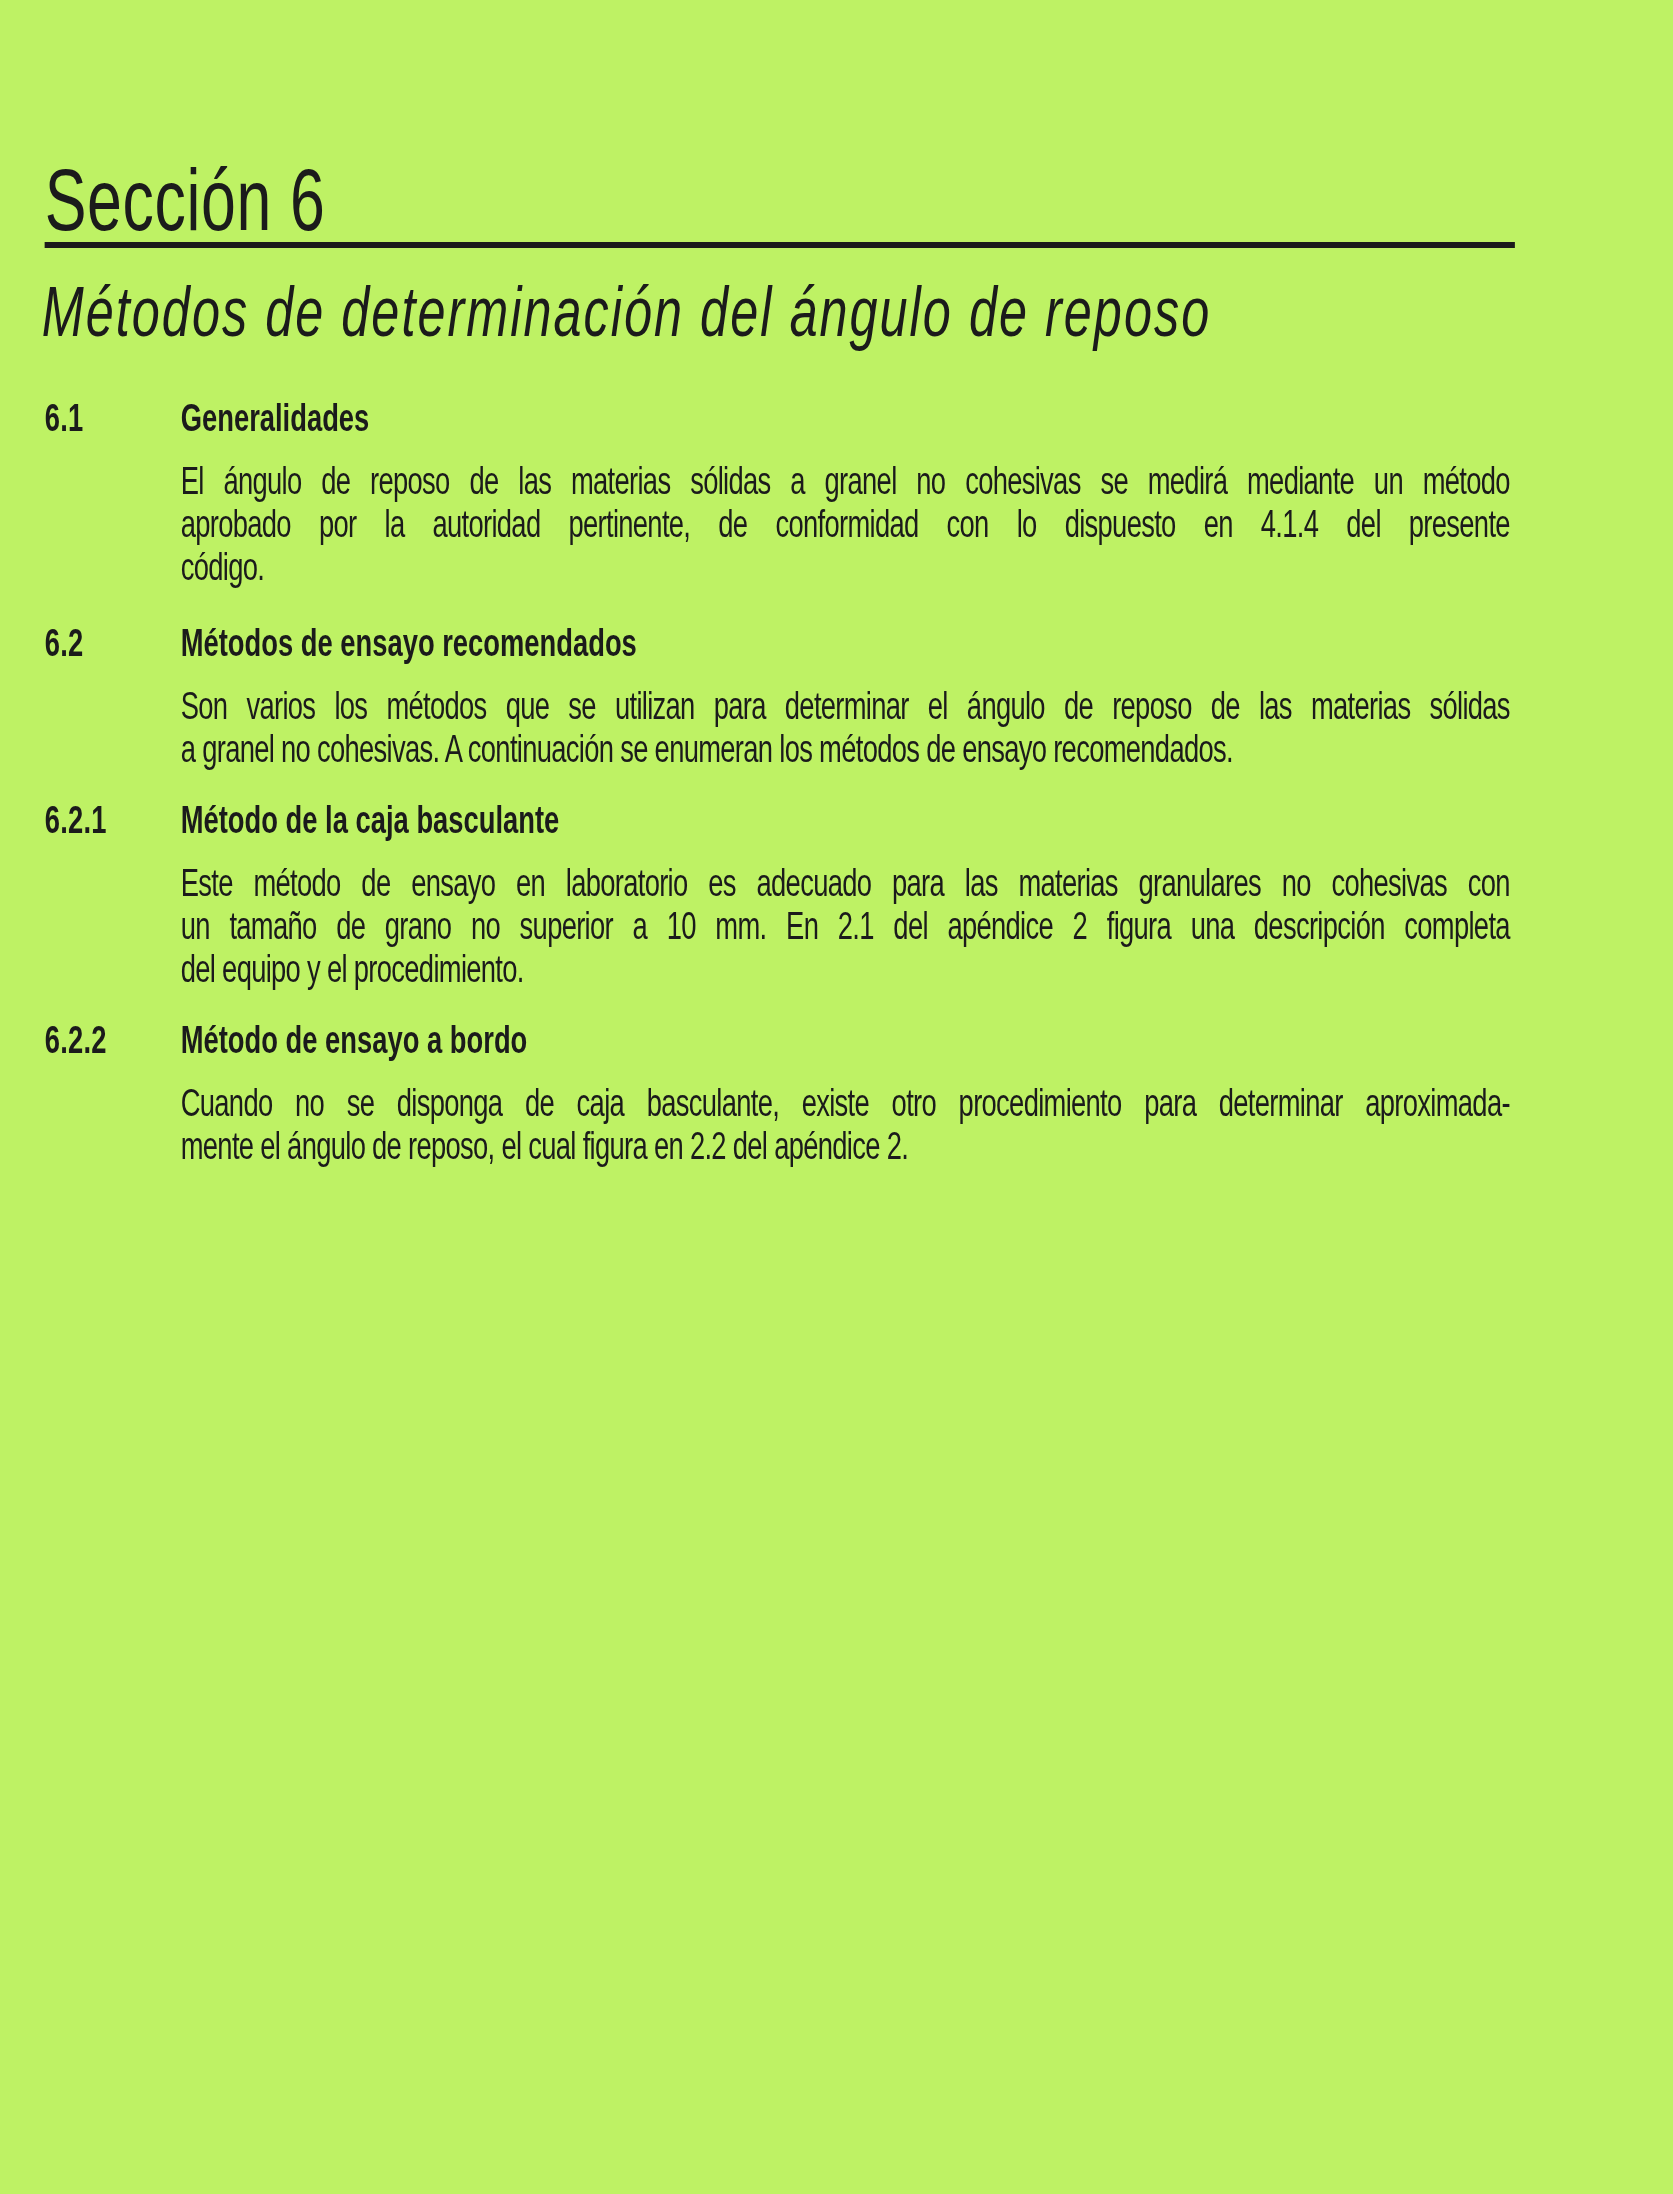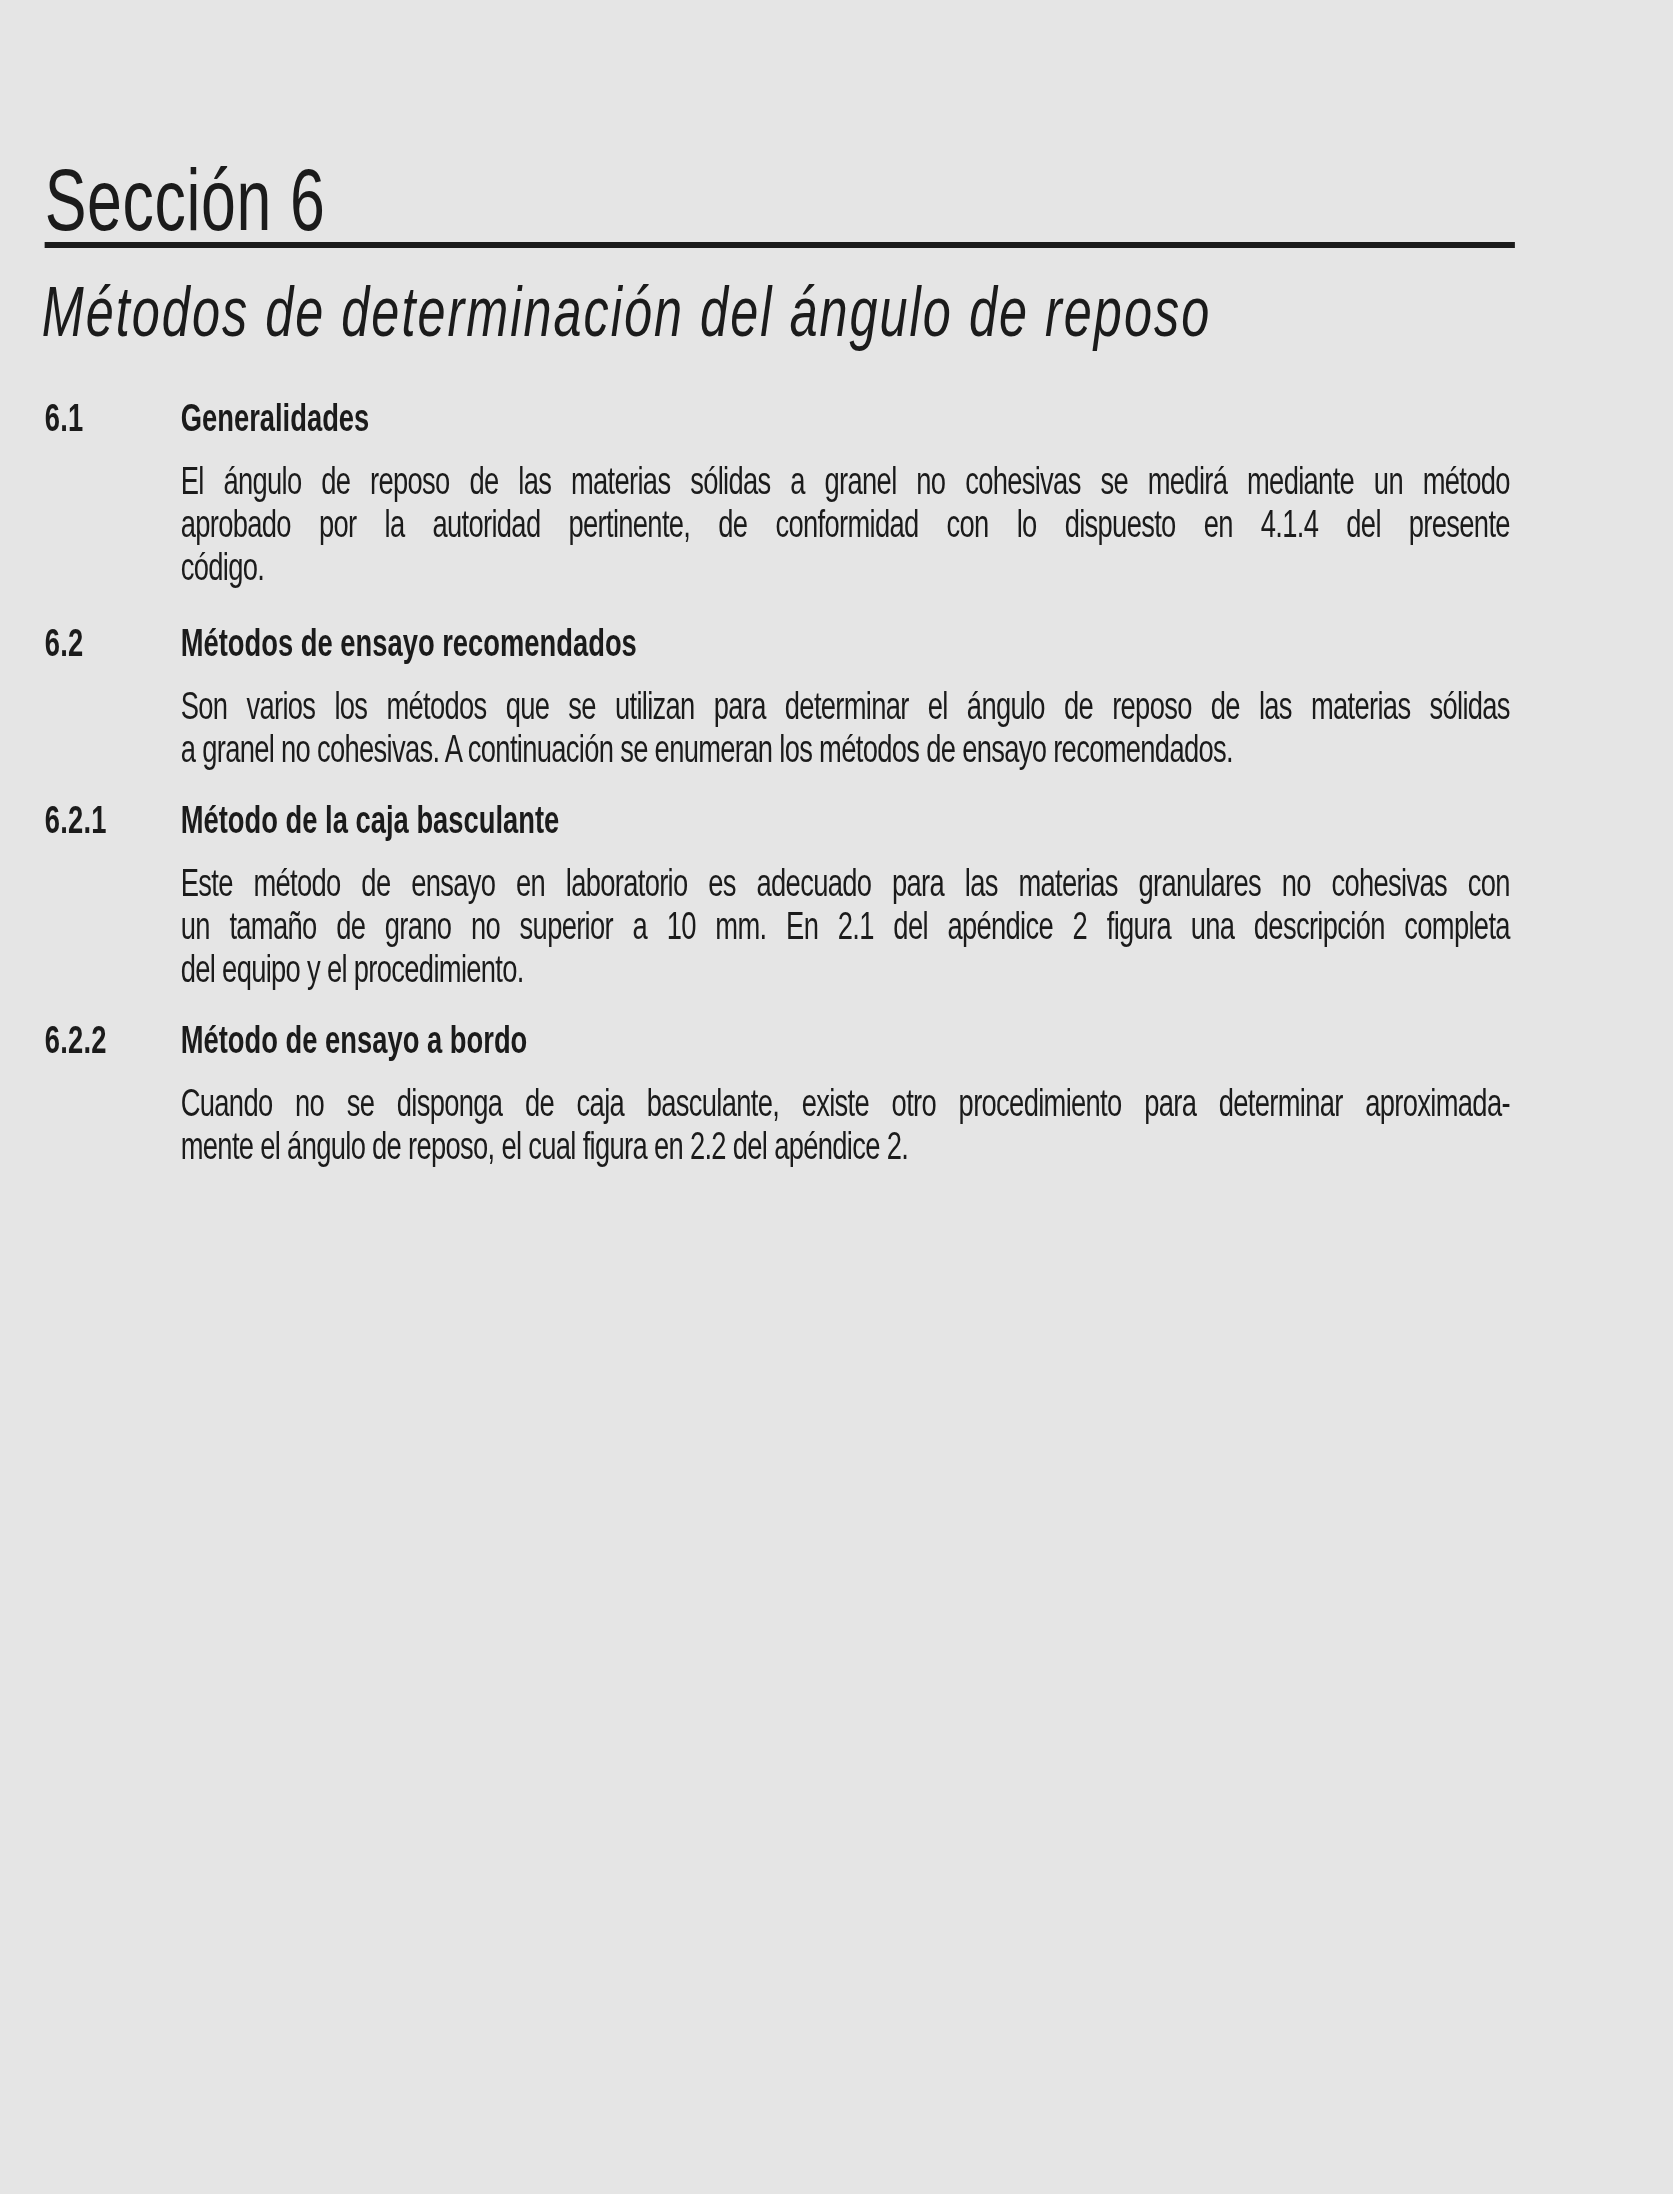--- a/index.html
+++ b/index.html
@@ -4,21 +4,21 @@
 <style>
   html, body {
     margin: 0;
     padding: 0;
     background: #ffffff;
   }
   #page {
     position: relative;
     width: 1673px;
     height: 2194px;
-    background: #e5e5e5;
+    background: #bef264;
     overflow: hidden;
   }
   
   #content {
     position: absolute;
     top: 0; left: 0;
     width: 2324px;
     height: 2194px;
     transform: scaleX(0.72);
     transform-origin: 0 0;

